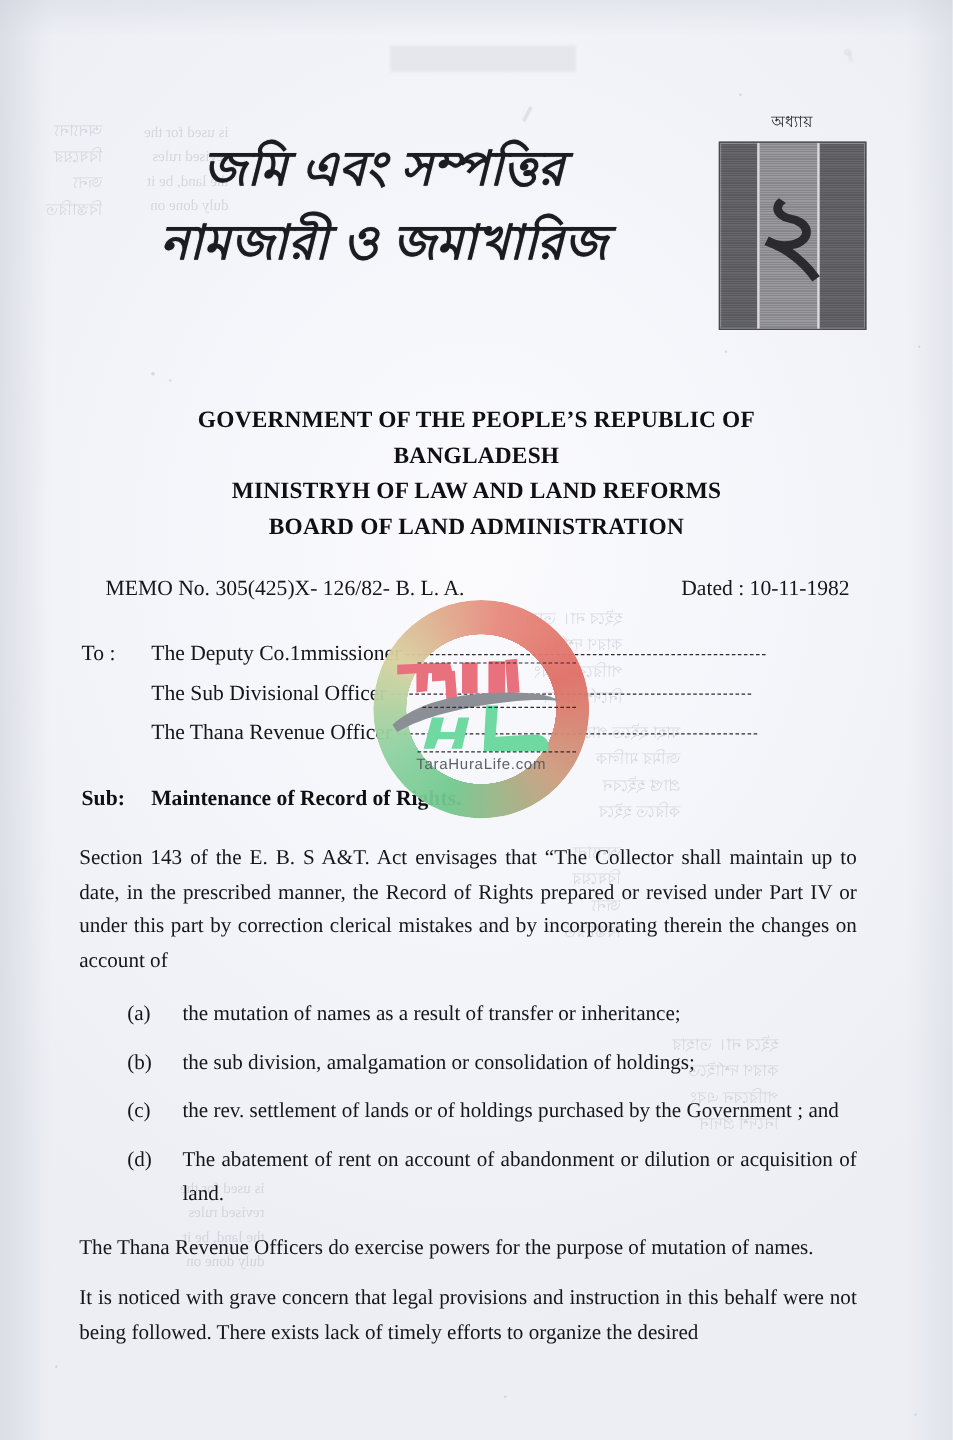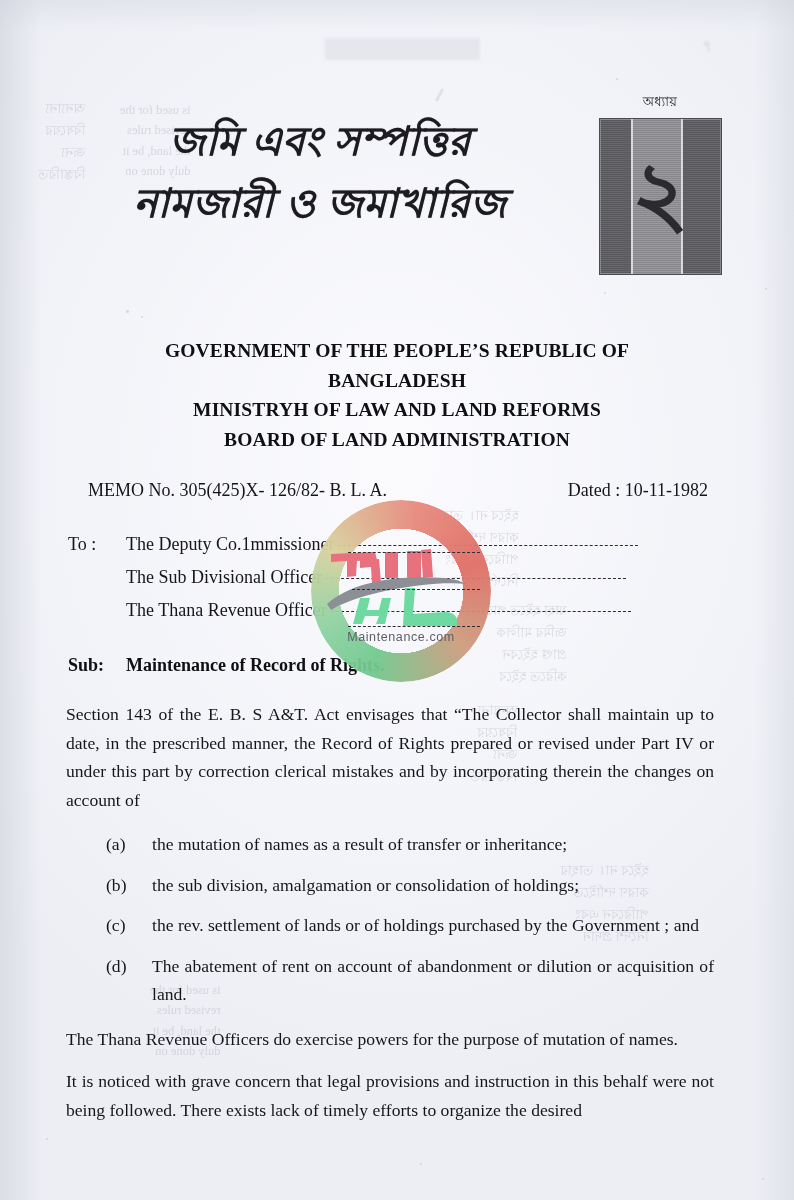--- a/index.html
+++ b/index.html
@@ -426,21 +426,21 @@
         </g>
 
         <path d="M0 68 C22 48, 64 38, 118 42 C126 43, 134 45, 140 48 C128 47, 112 47, 96 49 C60 53, 26 61, 4 74 Z" fill="#8c9096"></path>
 
         <g fill="#6ed9a0">
           <path d="M26 88 L33 62 L43 62 L40 74 L52 74 L55 62 L64 62 L58 88 L49 88 L52 80 L38 80 L35 88 Z"></path>
           <path d="M78 52 L88 52 L86 78 L118 76 C126 76, 130 80, 130 85 L130 90 L76 90 Z"></path>
         </g>
       </svg>
     </div>
-    <div class="wm-site">Maintenance.com</div>
+    <div class="wm-site">TaraHuraLife.com</div>
   </div>
 
   <div class="leader" style="left:348px; top:552px; width:132px;"></div>
   <div class="leader" style="left:352px; top:589px; width:128px;"></div>
   <div class="leader" style="left:348px; top:626px; width:132px;"></div>
 
   <div class="body-wrap">
     <p class="para">Section 143 of the E. B. S A&amp;T. Act envisages that “The Collector shall maintain up to date, in the prescribed manner, the Record of Rights prepared or revised under Part IV or under this part by correction clerical mistakes and by incorporating therein the changes on account of</p>
 
     <ol class="alpha-list">

